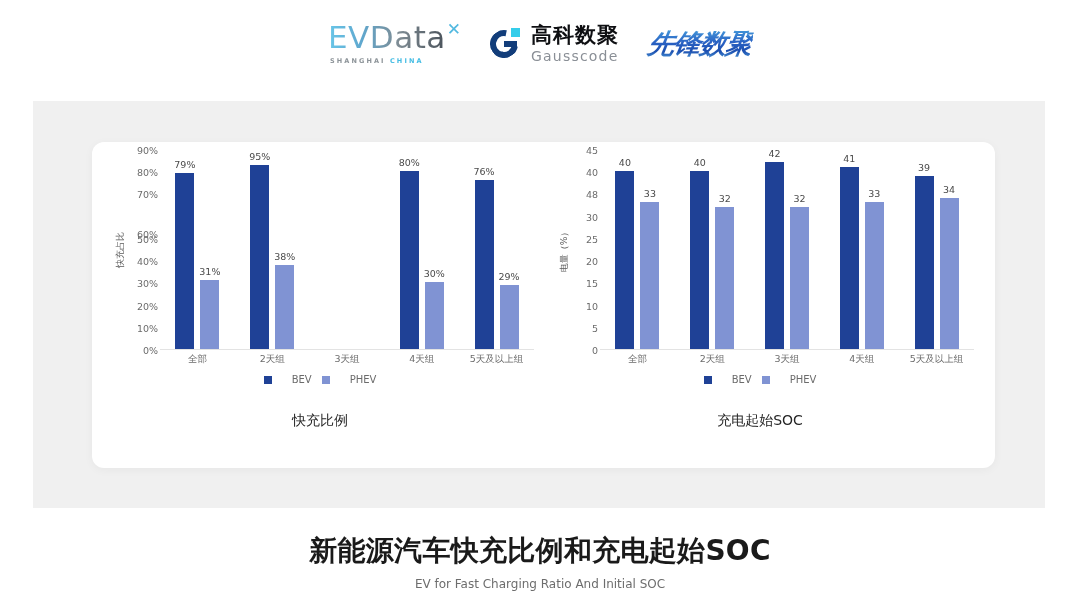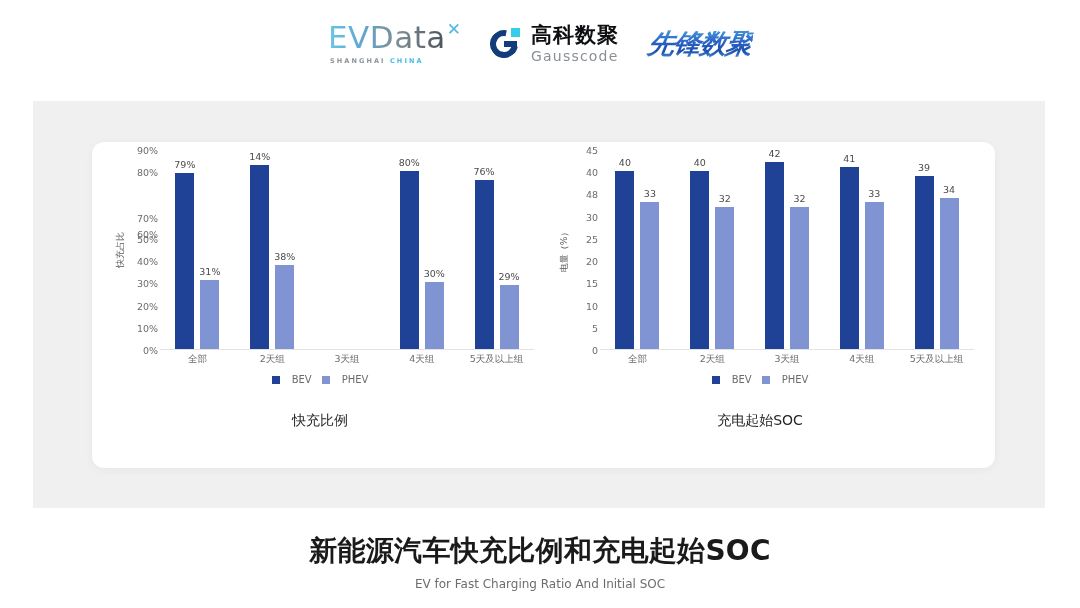--- a/index.html
+++ b/index.html
@@ -137,21 +137,21 @@
   }
   .xcat {
     flex: 1; text-align: center; font-size: 9.5px; color: #6b6b6b; white-space: nowrap;
     font-family: "DejaVu Sans", sans-serif;
   }
 
   .legend {
     position: absolute; left: 0; right: 0; top: 224px;
     display: flex; justify-content: center; align-items: center; gap: 10px;
   }
-  .legend-item { display: flex; align-items: center; gap: 12px; justify-content: flex-end; }
+  .legend-item { display: flex; align-items: center; gap: 20px; justify-content: flex-end; }
   .swatch { width: 8px; height: 8px; display: inline-block; }
   .swatch.bev  { background: #1f4196; }
   .swatch.phev { background: #8093d3; }
   .legend-text {
     font-size: 10px; color: #6b6b6b; font-family: "DejaVu Sans", sans-serif;
   }
 
   .chart-title {
     position: absolute; left: 0; right: 0; top: 262px;
     text-align: center; font-size: 14px; color: #262626;
@@ -207,21 +207,21 @@
   <div class="white-card"></div>
 
   <div class="charts">
 
     <div class="chart-block chart-left">
       <div class="plot">
         <div class="ylabel">快充占比</div>
         <div class="ticks" id="ticks-left">
             <div class="tick" style="top: 0px;">90%</div>
             <div class="tick" style="top: 22.2222px;">80%</div>
-            <div class="tick" style="top: 44.4444px; margin-top: 24px;">70%</div>
+            <div class="tick" style="top: 44.4444px;">70%</div>
             <div class="tick" style="top: 84px;">60%</div>
             <div class="tick" style="top: 88.8889px;">50%</div>
             <div class="tick" style="top: 111.111px;">40%</div>
             <div class="tick" style="top: 133.333px;">30%</div>
             <div class="tick" style="top: 155.556px;">20%</div>
             <div class="tick" style="top: 177.778px;">10%</div>
             <div class="tick" style="top: 200px;">0%</div>
           </div>
         <div class="plotarea">
           <div class="groups" id="groups-left">
@@ -231,21 +231,21 @@
                   <div class="bar-label" style="bottom: 178.556px;">79%</div>
                 </div>
                 <div class="bar-wrap">
                   <div class="bar phev" title="PHEV 31%" style="height: 68.8889px;"></div>
                   <div class="bar-label" style="bottom: 71.8889px;">31%</div>
                 </div>
               </div>
               <div class="group">
                 <div class="bar-wrap">
                   <div class="bar bev" title="BEV 83%" style="height: 184.444px;"></div>
-                  <div class="bar-label" style="bottom: 187.444px;">14%</div>
+                  <div class="bar-label" style="bottom: 187.444px;">95%</div>
                 </div>
                 <div class="bar-wrap">
                   <div class="bar phev" title="PHEV 38%" style="height: 84.4444px;"></div>
                   <div class="bar-label" style="bottom: 87.4444px;">38%</div>
                 </div>
               </div>
               <div class="group">
               </div>
               <div class="group">
                 <div class="bar-wrap">

